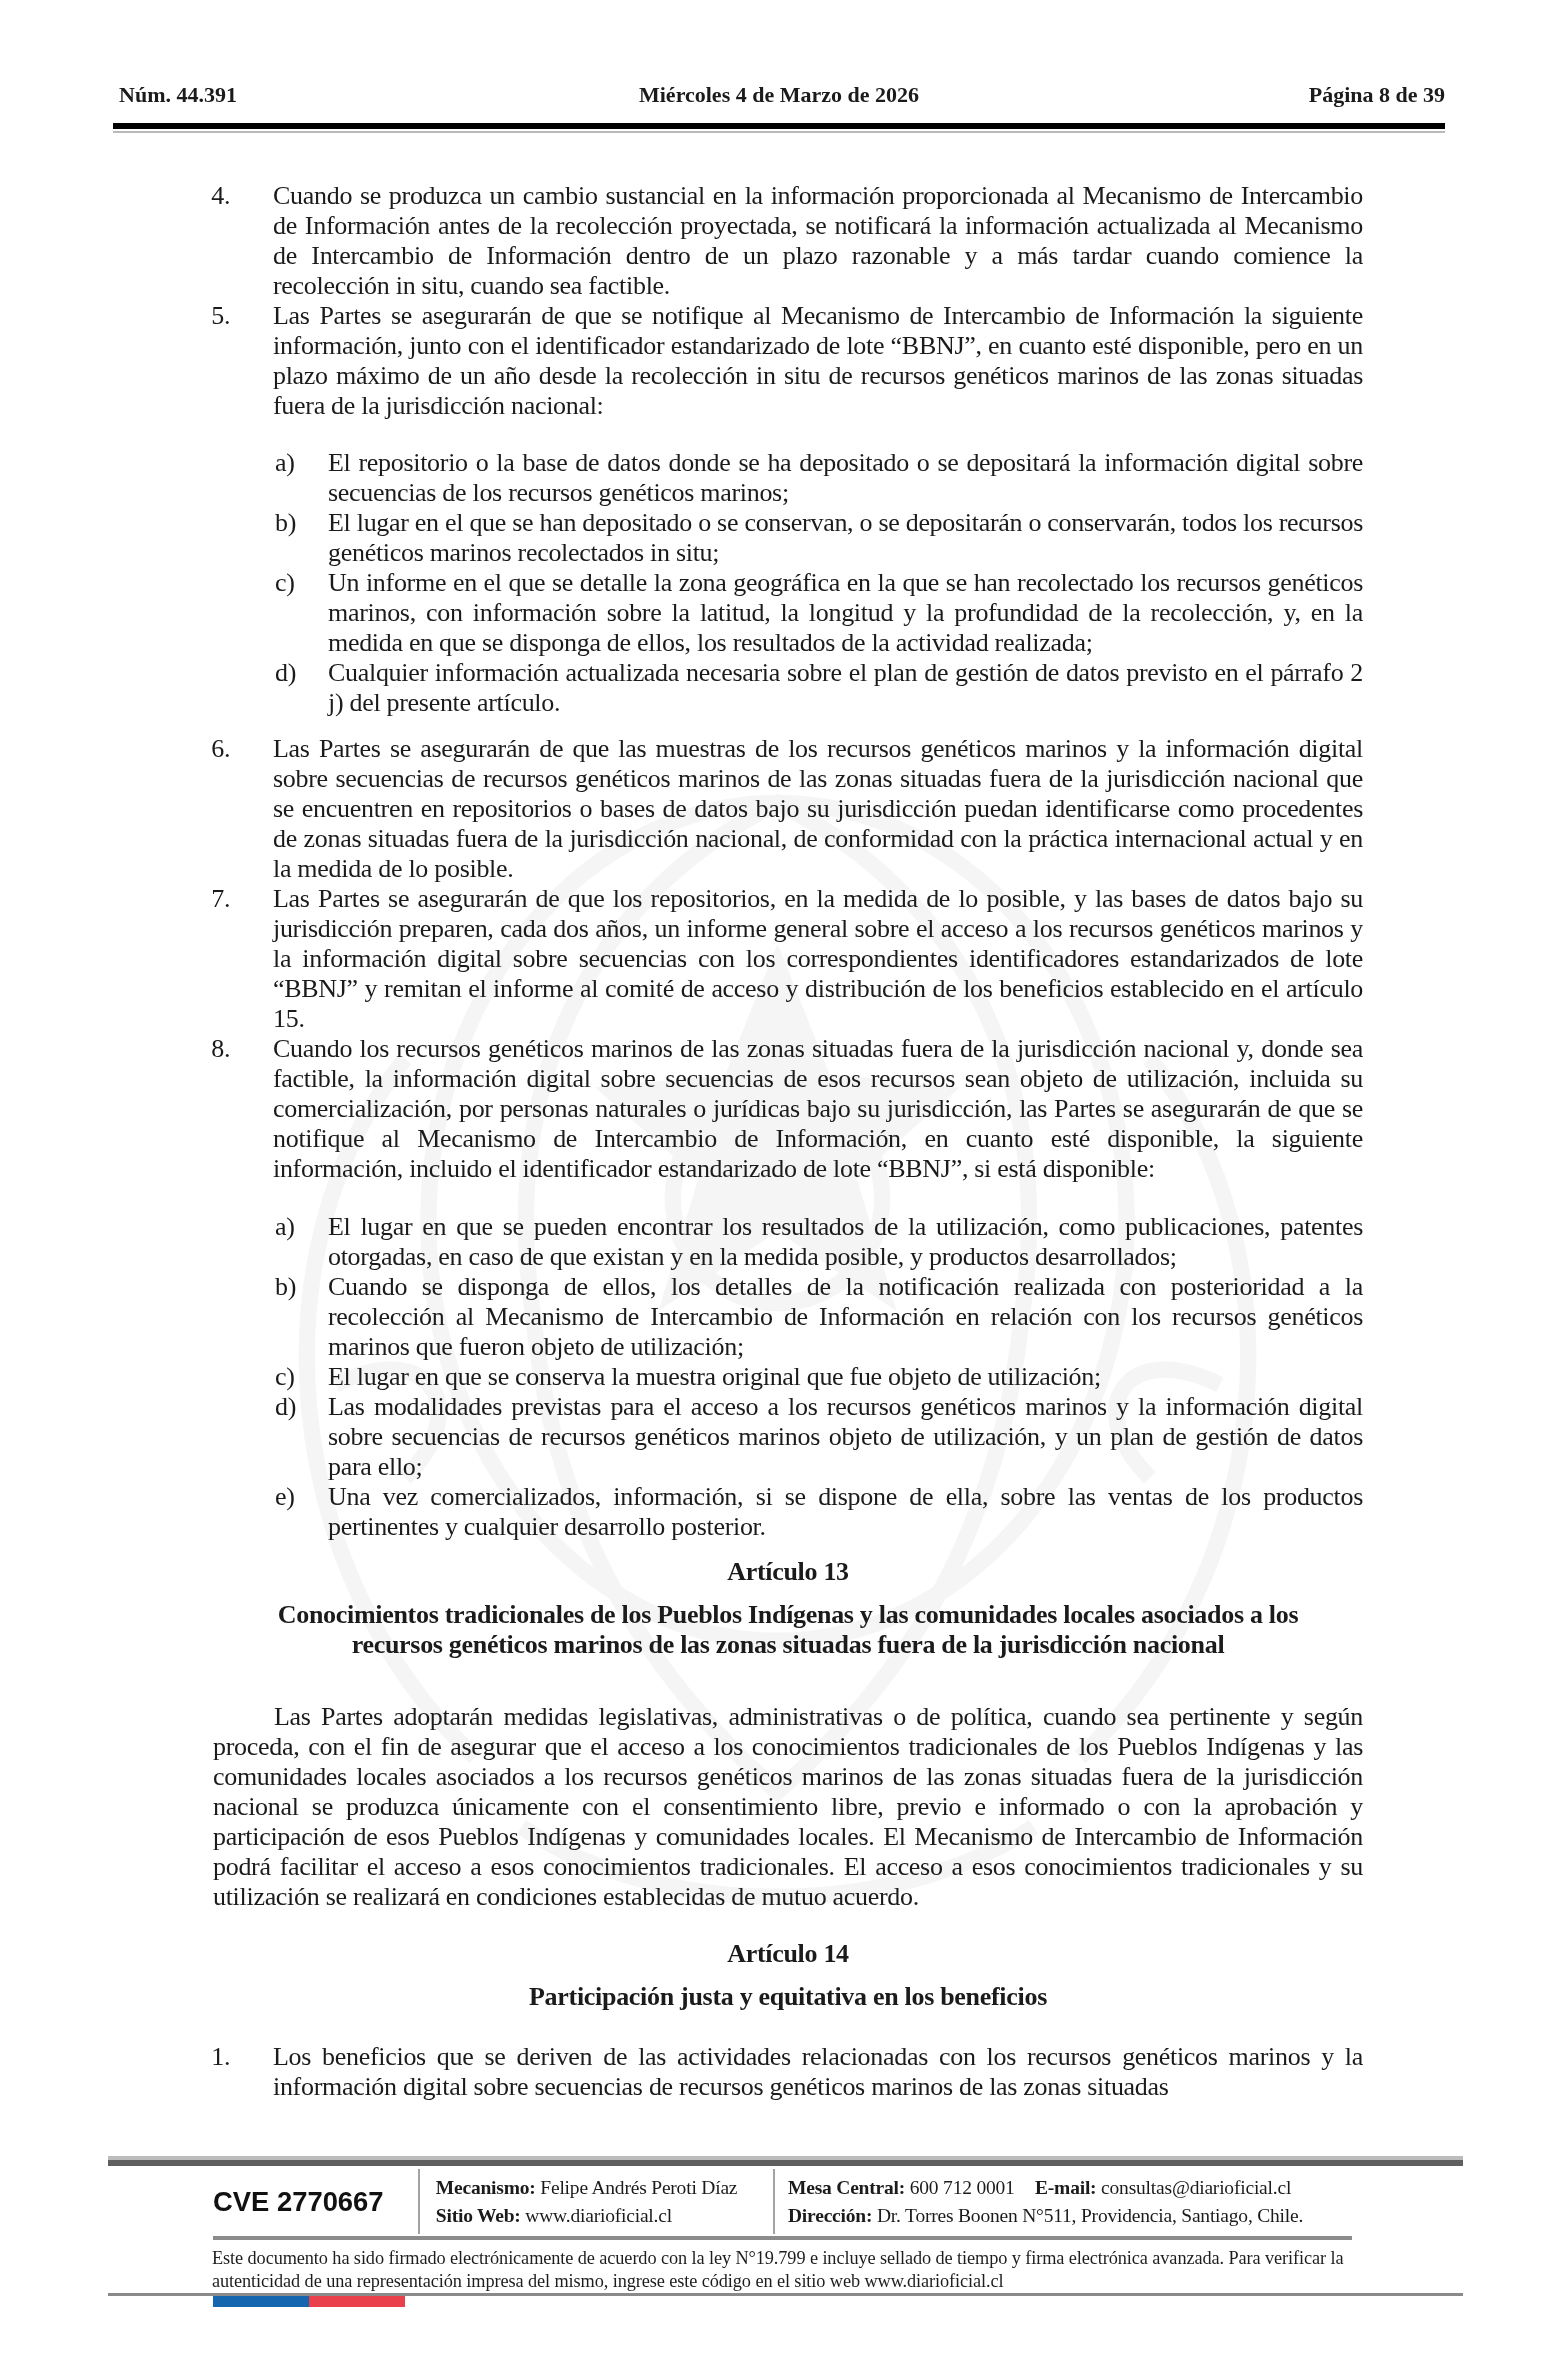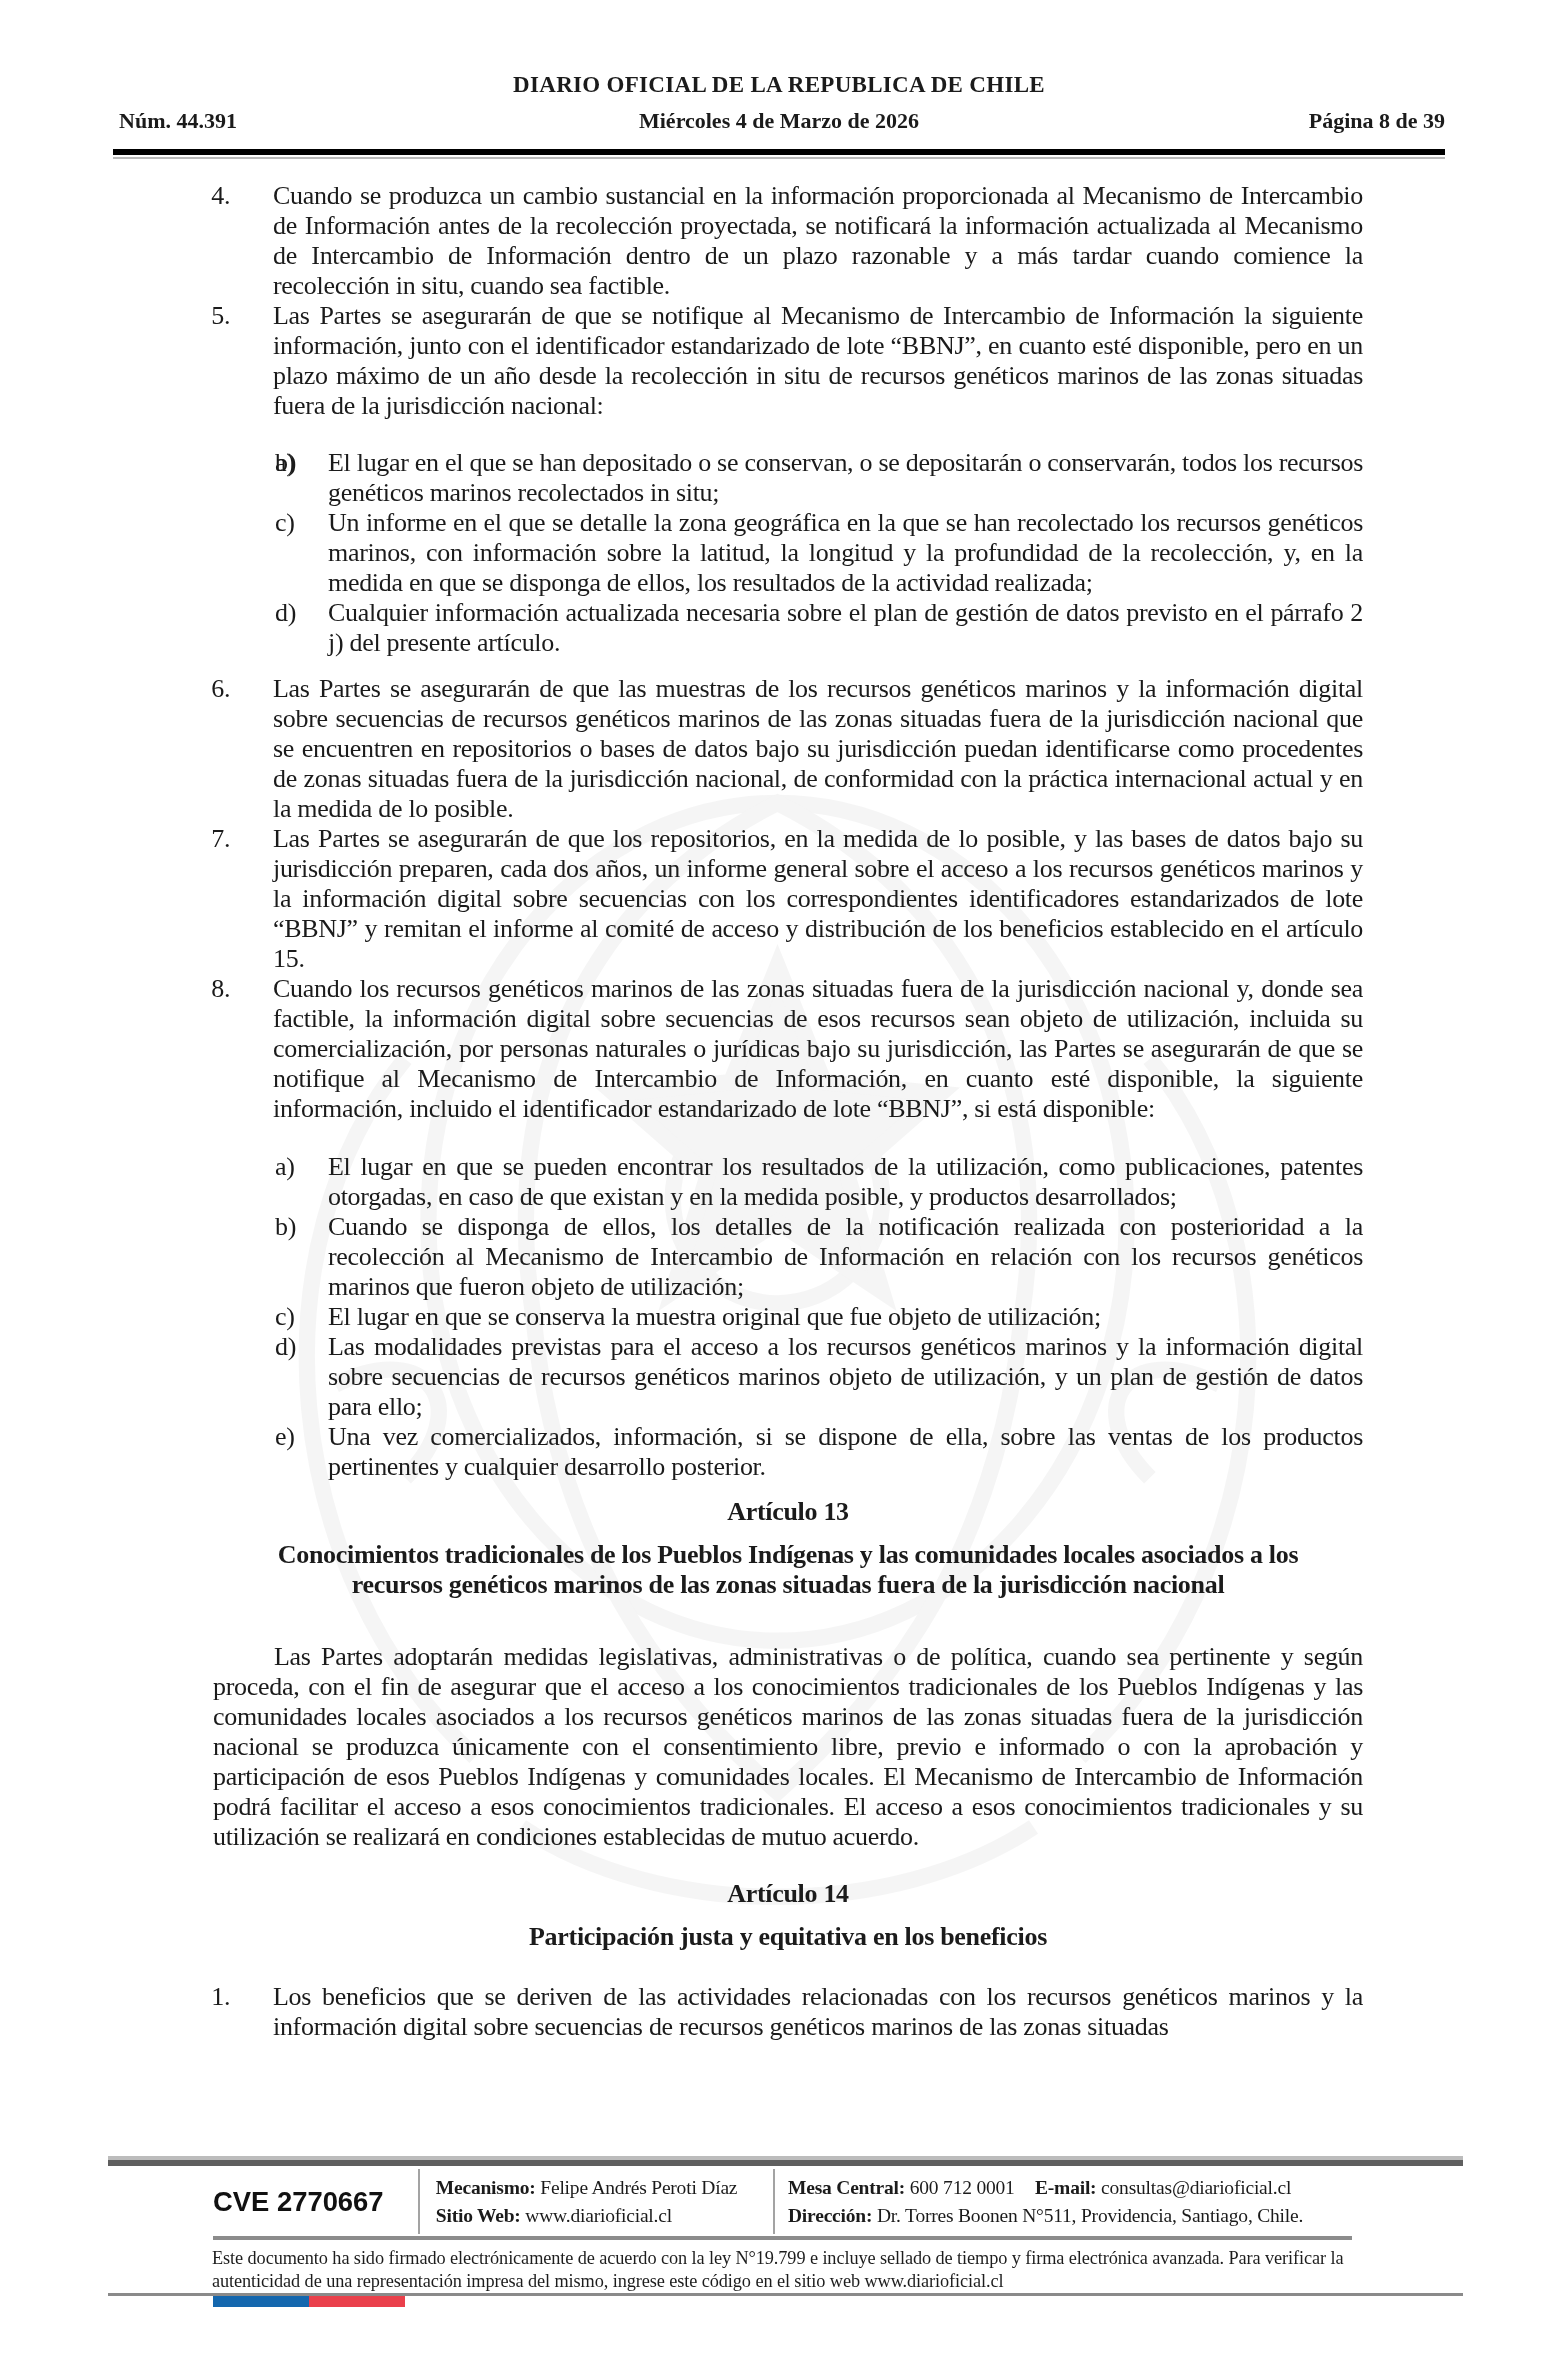--- a/index.html
+++ b/index.html
@@ -69,21 +69,20 @@
       <path d="M82 36 C 95 52, 93 80, 76 96"></path>
       <circle cx="50" cy="48" r="9"></circle>
       <path d="M28 102 C 40 110, 60 110, 72 102"></path>
       <path d="M50 28 l4 10 10 1 -8 7 3 10 -9 -6 -9 6 3 -10 -8 -7 10 -1 z" fill="#555"></path>
       <path d="M12 64 C 20 60, 24 66, 18 72"></path>
       <path d="M88 64 C 80 60, 76 66, 82 72"></path>
     </g>
   </svg>
 
   <div class="header">
-    <div class="masthead">DIARIO OFICIAL DE LA REPUBLICA DE CHILE</div>
     <div class="header-row">
       <span class="issue-no">Núm. 44.391</span>
       <span class="edition-date">Miércoles 4 de Marzo de 2026</span>
       <span class="page-no">Página 8 de 39</span>
     </div>
     <div class="header-rule"></div>
     <div class="header-rule-shadow"></div>
   </div>
 
   <div class="content">
@@ -92,20 +91,21 @@
       <span class="num">4.</span>
       <span>Cuando se produzca un cambio sustancial en la información proporcionada al Mecanismo de Intercambio de Información antes de la recolección proyectada, se notificará la información actualizada al Mecanismo de Intercambio de Información dentro de un plazo razonable y a más tardar cuando comience la recolección in situ, cuando sea factible.</span>
     </div>
     <div class="item">
       <span class="num">5.</span>
       <span>Las Partes se asegurarán de que se notifique al Mecanismo de Intercambio de Información la siguiente información, junto con el identificador estandarizado de lote “BBNJ”, en cuanto esté disponible, pero en un plazo máximo de un año desde la recolección in situ de recursos genéticos marinos de las zonas situadas fuera de la jurisdicción nacional:</span>
     </div>
 
     <div class="subitem gap-a">
       <span class="num">a)</span>
+      <span>El repositorio o la base de datos donde se ha depositado o se depositará la información digital sobre secuencias de los recursos genéticos marinos;</span>
     </div>
     <div class="subitem">
       <span class="num">b)</span>
       <span>El lugar en el que se han depositado o se conservan, o se depositarán o conservarán, todos los recursos genéticos marinos recolectados in situ;</span>
     </div>
     <div class="subitem">
       <span class="num">c)</span>
       <span>Un informe en el que se detalle la zona geográfica en la que se han recolectado los recursos genéticos marinos, con información sobre la latitud, la longitud y la profundidad de la recolección, y, en la medida en que se disponga de ellos, los resultados de la actividad realizada;</span>
     </div>
     <div class="subitem">

